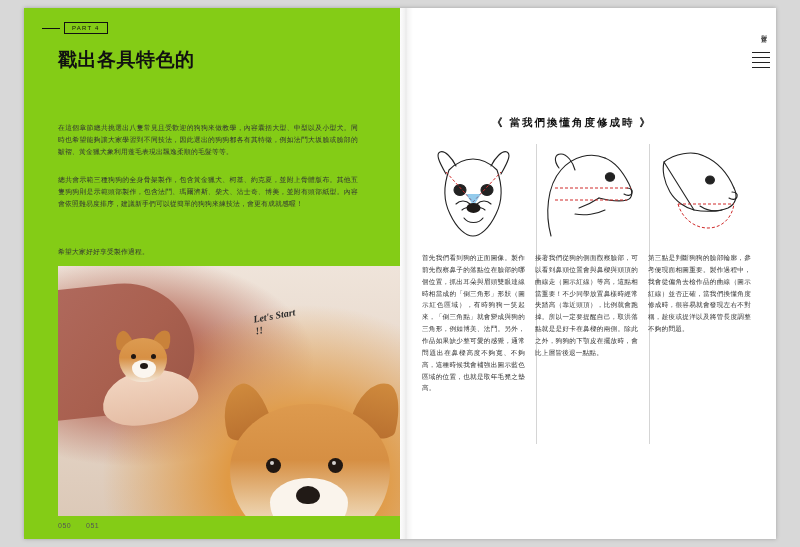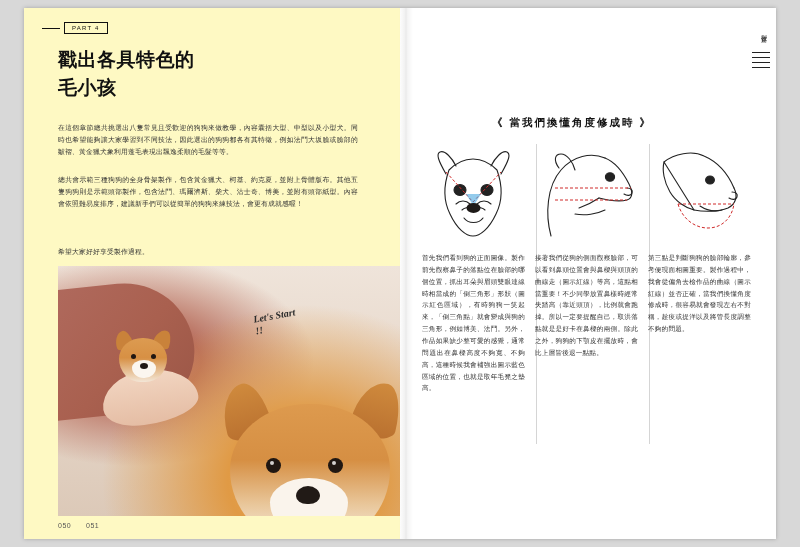--- a/index.html
+++ b/index.html
@@ -38,21 +38,21 @@
     background: linear-gradient(to right, rgba(0,0,0,0.0), rgba(0,0,0,0.06) 45%, rgba(0,0,0,0.10) 50%, rgba(0,0,0,0.05) 56%, rgba(0,0,0,0.0));
     pointer-events: none;
     z-index: 40;
   }
 
   
   #left-page {
     position: absolute;
     left: 0; top: 0;
     width: 376px; height: 531px;
-    background: #fef9c3;
+    background: #84cc16;
   }
   .part-badge {
     position: absolute;
     left: 18px;
     top: 14px;
     display: flex;
     align-items: center;
   }
   .part-rule {
     width: 18px;
@@ -339,21 +339,20 @@
 
     <div id="left-page">
 
       <div class="part-badge">
         <span class="part-rule"></span>
         <span class="part-box">PART 4</span>
       </div>
 
       <div id="headline">
         <div>戳出各具特色的</div>
-        <div>毛小孩</div>
       </div>
 
       <div class="body-col" id="para1">在這個章節總共挑選出八隻常見且受歡迎的狗狗來做教學，內容囊括大型、中型以及小型犬。同時也希望能夠讓大家學習到不同技法，因此選出的狗狗都各有其特徵，例如法鬥大坂臉或臉部的皺褶、黃金獵犬象利用蓬毛表現出飄逸柔順的毛髮等等。</div>
       <div class="body-col" id="para2">總共會示範三種狗狗的全身骨架製作，包含黃金獵犬、柯基、約克夏，並附上骨體版布。其他五隻狗狗則是示範頭部製作，包含法鬥、瑪爾濟斯、柴犬、沽士奇、博美，並附有頭部紙型。內容會依照難易度排序，建議新手們可以從簡單的狗狗來練技法，會更有成就感喔！</div>
       <div class="body-col" id="para3">希望大家好好享受製作過程。</div>
 
       <div id="photo">
         <div id="photo-bg"></div>
 
         <div id="arm"></div>

